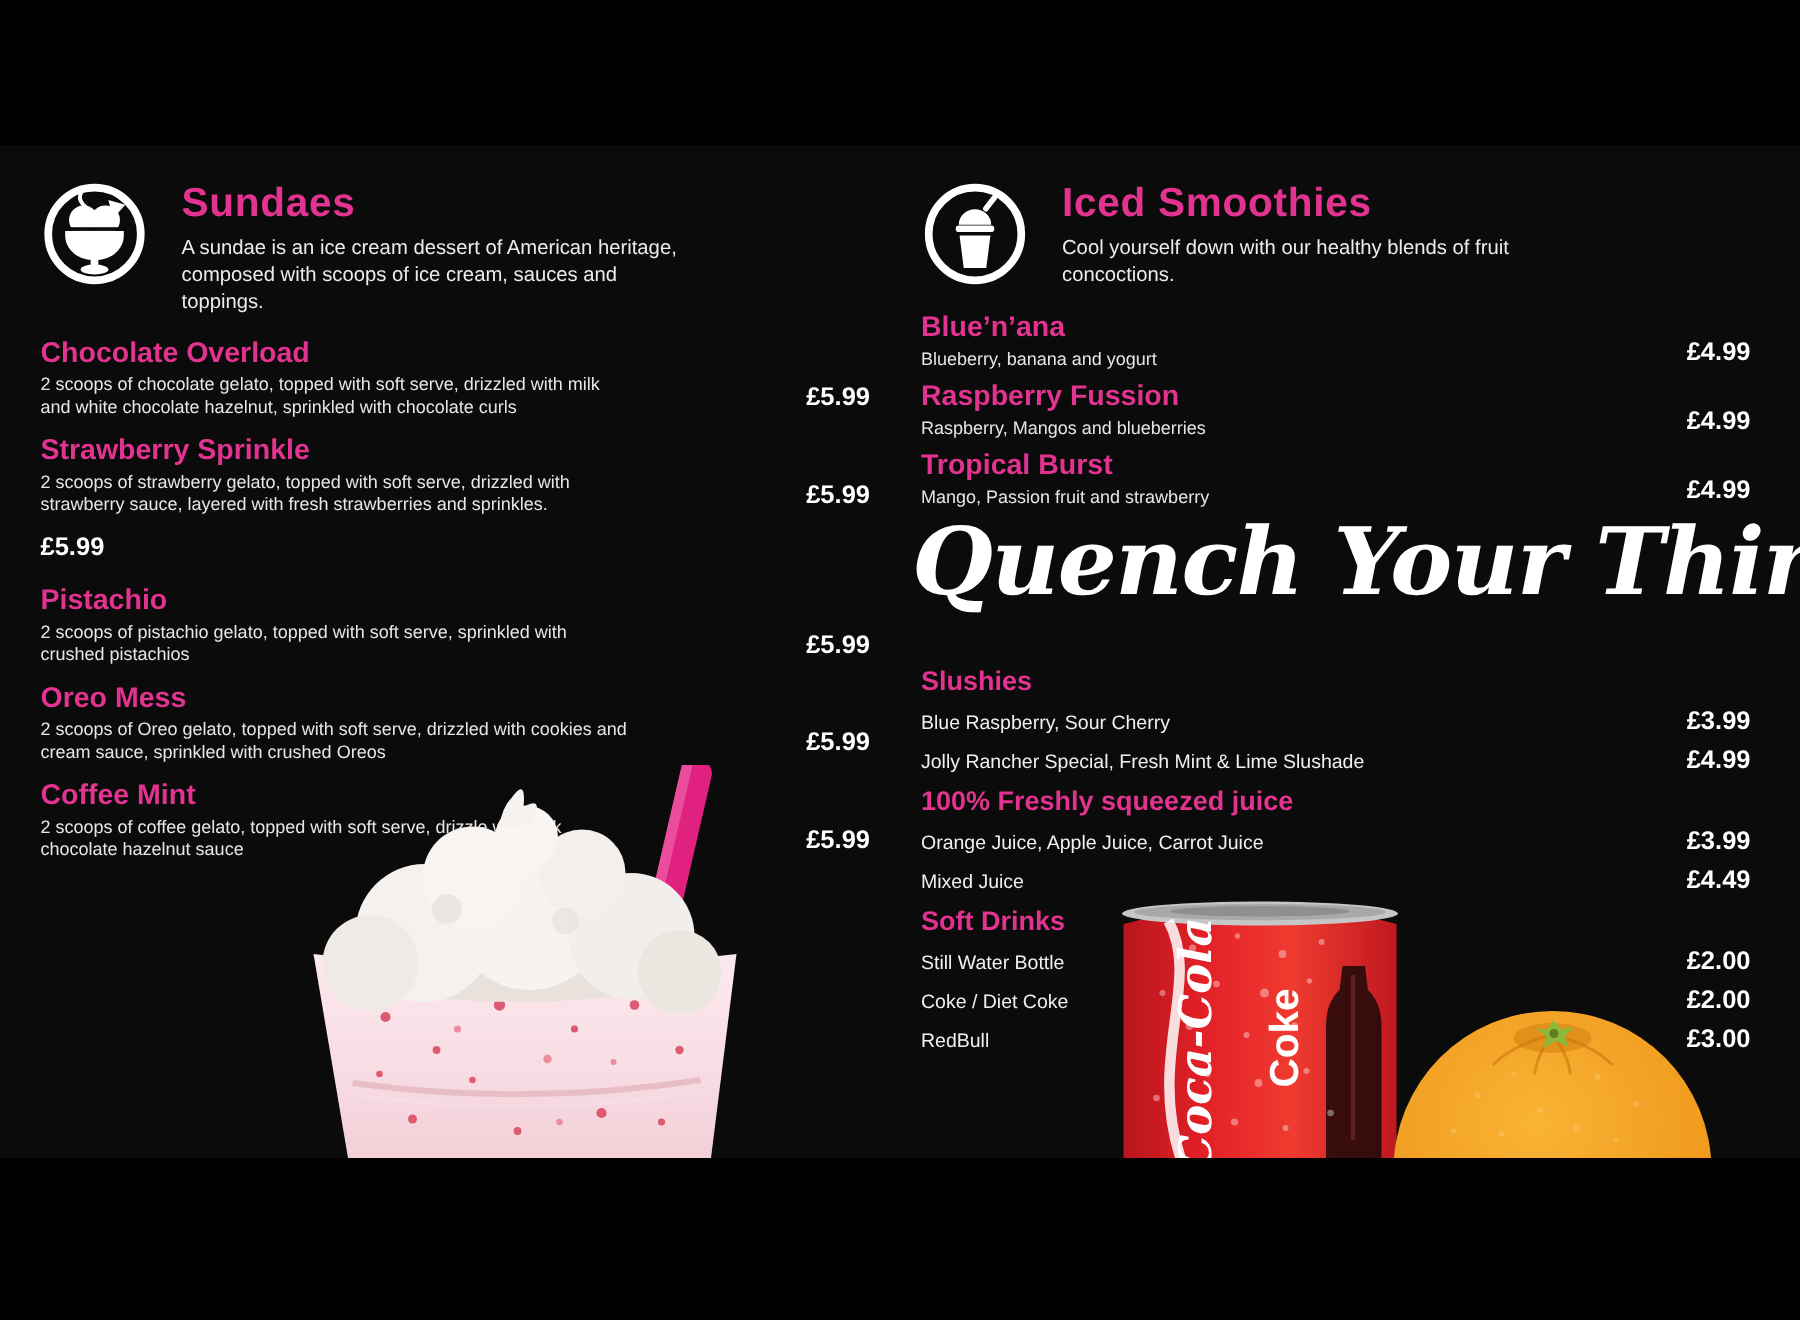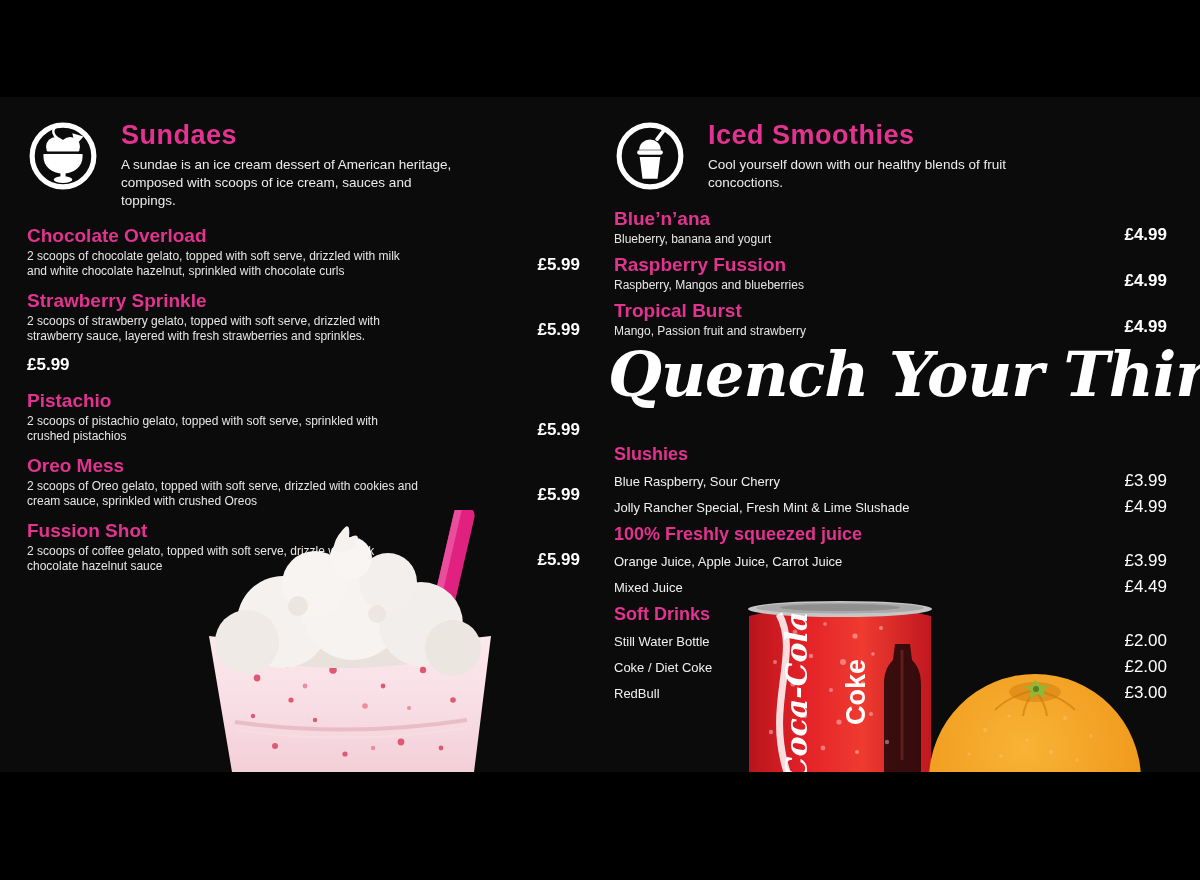--- a/index.html
+++ b/index.html
@@ -35,21 +35,21 @@
                     font-size:62px; letter-spacing:-1px; color:#fff; white-space:nowrap;
                     z-index:5; }
 
   .subsections { position:absolute; left:0; top:323px; width:553px; }
   .subsection { margin-top:6px; }
   .subsection:first-child { margin-top:0; }
   .subsection-title { font-size:18px; font-weight:bold; color:#e1338f; line-height:22px;
                       margin-bottom:2px; }
   .row { display:flex; justify-content:space-between; align-items:center; margin-top:6px; }
   .row-label { font-size:13px; color:#f0f0f0; }
-  .row-price { font-size:17px; font-weight:normal; color:#fff; white-space:nowrap; }
+  .row-price { font-size:17px; font-weight:bold; color:#fff; white-space:nowrap; }
 
   .photo { position:absolute; }
   .photo-milkshake { left:195px; top:413px; width:310px; height:262px; }
   .photo-coke      { left:735px; top:495px; width:210px; height:180px; z-index:2; }
   .photo-orange    { left:925px; top:563px; width:220px; height:112px; z-index:3; }
 </style>
 </head>
 <body>
 
 <div class="stage">
@@ -102,21 +102,21 @@
       </div>
       <div class="menu-item">
         <div class="mi-text">
           <h2 class="mi-name">Oreo Mess</h2>
           <p class="mi-desc">2 scoops of Oreo gelato, topped with soft serve, drizzled with cookies and cream sauce, sprinkled with crushed Oreos</p>
         </div>
         <div class="mi-price">£5.99</div>
       </div>
       <div class="menu-item">
         <div class="mi-text">
-          <h2 class="mi-name">Fussion Shot</h2>
+          <h2 class="mi-name">Coffee Mint</h2>
           <p class="mi-desc">2 scoops of coffee gelato, topped with soft serve, drizzle with milk chocolate hazelnut sauce</p>
         </div>
         <div class="mi-price">£5.99</div>
       </div>
     </div>
 
     <div class="col col-right">
       <div class="section-header">
         <span class="icon-badge">
           <svg viewBox="0 0 70 70" width="72" height="72">

